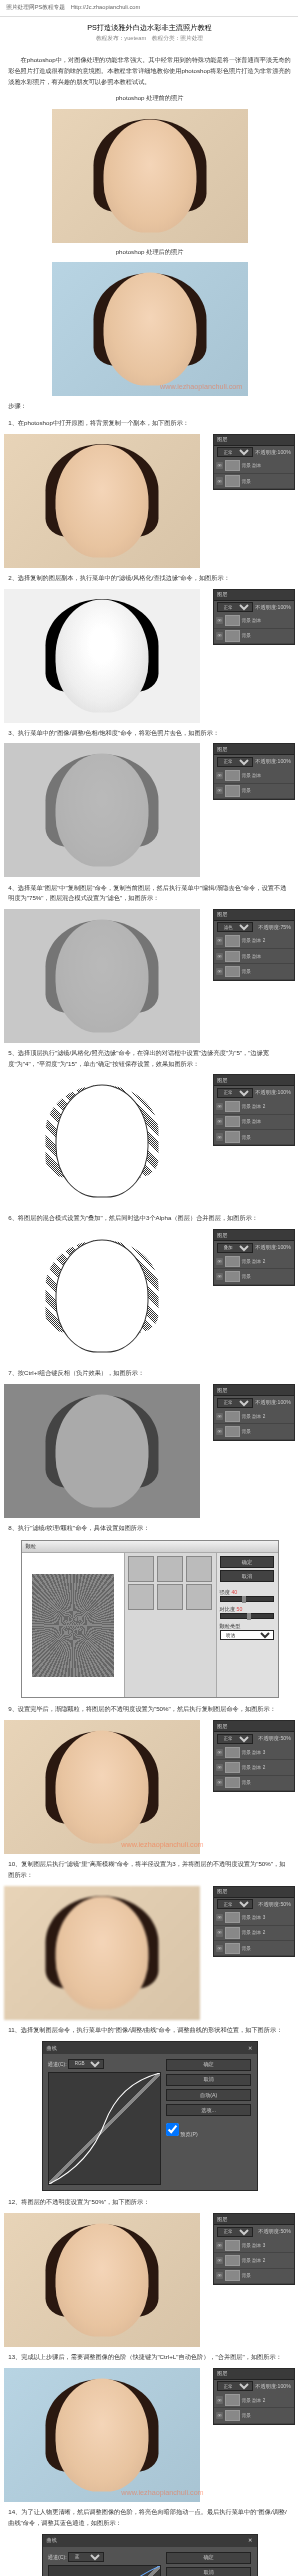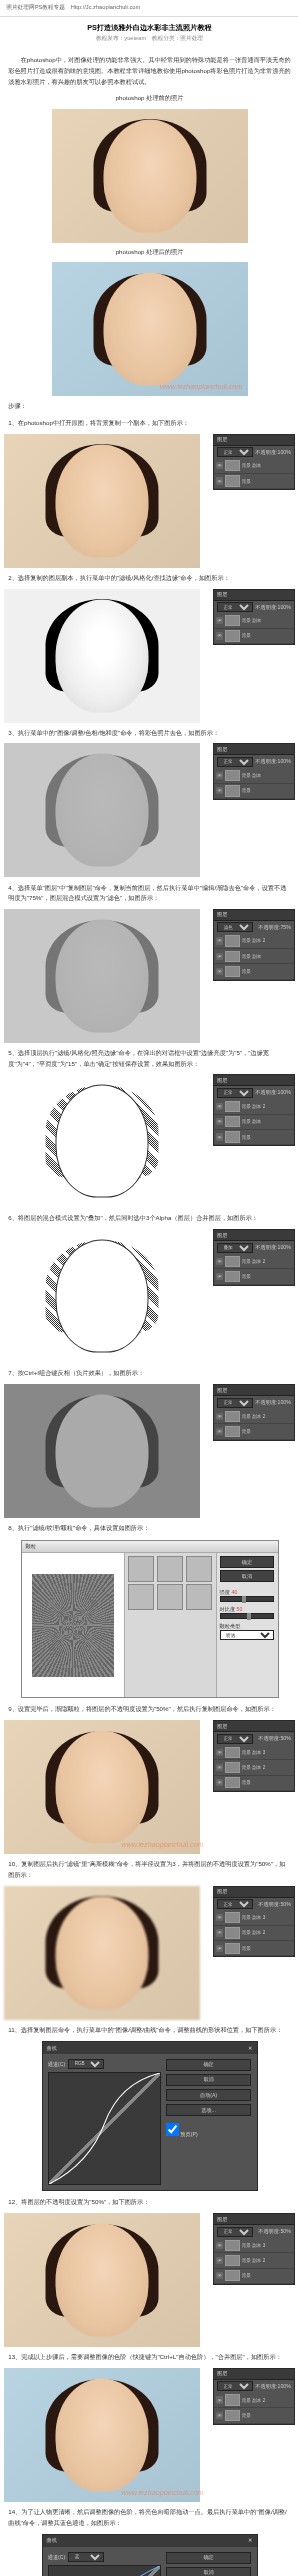--- a/index.html
+++ b/index.html
@@ -1,19 +1,19 @@
 <!DOCTYPE html>
 <html style="font-size:8.2px"><head>
 <meta charset="utf-8">
 <style>
 *{margin:0;padding:0;box-sizing:border-box}
 body{width:299px;font-family:"Microsoft YaHei",SimSun,sans-serif;font-size:6.2px;color:#333;background:#fff}
 .hdr{padding:4.1px 6.2px;border-bottom:0.5px solid #ddd;font-size:5.7px;color:#666}
 .title-block{text-align:center;padding:6.2px 4.1px}
-.main-title{font-size:7.2px;font-weight:bold;color:#000;margin-bottom:2.1px}
+.main-title{font-size:7.2px;font-weight:normal;color:#000;margin-bottom:2.1px}
 .sub-title{font-size:5.7px;color:#888}
 .intro{padding:4.1px 8.2px;font-size:6.2px;line-height:1.8;color:#333;text-indent:2em}
 .center-label{text-align:center;padding:3.1px 0;font-size:6.2px;color:#333}
 .img-row{display:flex;flex-direction:column;align-items:center;gap:1px;padding:2.1px 0}
 .portrait{width:196px;height:134px;background:linear-gradient(135deg,#b8d4e3 0%,#a8c4d3 100%);position:relative;overflow:hidden}
 .portrait.warm{background:linear-gradient(135deg,#e8d4b8 0%,#d8c4a8 100%)}
 .portrait.sketch{background:#f0f0f0}
 .portrait.emboss{background:#c8c8c8}
 .portrait.lineart{background:#fff}
 .portrait.dark-sketch{background:#888}
@@ -47,21 +47,21 @@
 .curves-grid{width:113px;height:113px;background:#3a3a3a;border:0.5px solid #222;position:relative}
 .curves-grid::before{content:"";position:absolute;inset:0;background:linear-gradient(to bottom right,transparent 49%,#888 49%,#888 51%,transparent 51%)}
 .curves-line{position:absolute;inset:0}
 .filter-dialog{width:258px;background:#e8e8e8;border:0.5px solid #888;color:#333;font-size:5.2px;margin:3.1px auto}
 .filter-hdr{background:linear-gradient(#f0f0f0,#d0d0d0);padding:2.1px 4.1px;border-bottom:0.5px solid #aaa}
 .filter-body{display:flex;height:144px}
 .filter-preview{width:103px;background:#fff;border-right:0.5px solid #aaa;display:flex;align-items:center;justify-content:center}
 .filter-thumbs{flex:1;background:#d8d8d8;padding:3.1px;display:grid;grid-template-columns:repeat(3,1fr);gap:2.1px;align-content:start}
 .filter-thumb{height:26px;background:#bbb;border:0.5px solid #888;font-size:4.1px;display:flex;align-items:flex-end;justify-content:center;padding:1px}
 .filter-side{width:62px;background:#e0e0e0;border-left:0.5px solid #aaa;padding:3.1px}
-.watermark{position:absolute;right:5.2px;bottom:5.2px;font-size:7.2px;color:rgba(255,100,50,0.5);font-style:italic;pointer-events:none}
+.watermark{position:absolute;right:5.2px;bottom:5.2px;font-size:7.2px;color:rgba(255,100,50,0.5);pointer-events:none}
 .red{color:#d44}
 .portrait-wrap{position:relative;display:inline-block}
 </style>
 </head>
 <body>
 
 <div class="hdr">照片处理网PS教程专题　Http://Jc.zhaopianchuli.com</div>
 
 <div class="title-block">
   <div class="main-title">PS打造淡雅外白边水彩非主流照片教程</div>

